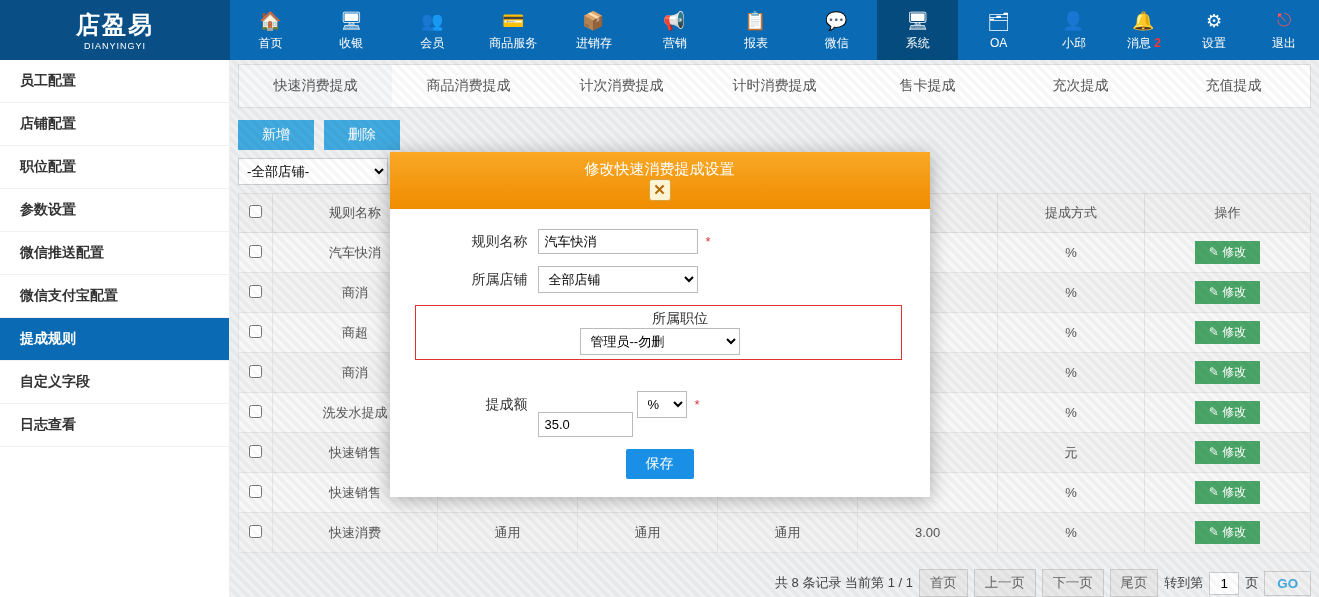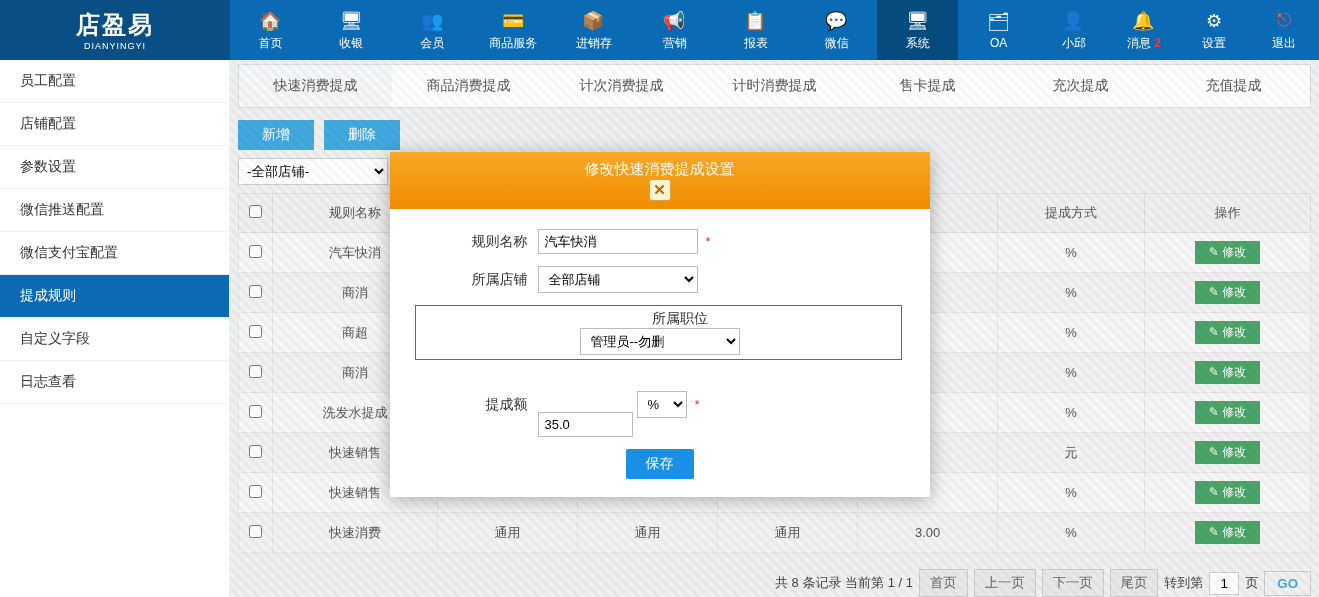--- a/index.html
+++ b/index.html
@@ -10,21 +10,21 @@
 .logo-sub { font-size: 9px; letter-spacing: 1px; }
 .nav { flex: 1; display: flex; height: 60px; }
 .nav-item { flex: 1; display: flex; flex-direction: column; align-items: center; justify-content: center; color: #fff; cursor: pointer; font-size: 12px; gap: 2px; }
 .nav-item.active { background: #064b7e; }
 .nav-icon { width: 24px; height: 24px; display: flex; align-items: center; justify-content: center; font-size: 18px; }
 .nav-right { display: flex; height: 60px; }
 .nav-right .nav-item { width: 70px; flex: none; }
 .msg-count { color: #f33; font-weight: bold; }
 .body { display: flex; min-height: 520px; }
 .sidebar { width: 230px; background: #fff; border-right: 1px solid #eee; }
-.side-item { padding: 12px 20px; border-bottom: 1px solid #f0f0f0; cursor: pointer; font-size: 14px; }
+.side-item { padding: 12px 20px; border-bottom: 1px solid #f0f0f0; cursor: pointer; font-size: 14px; font-weight: bold; }
 .side-item.active { background: #0a6ab4; color: #fff; }
 .main { flex: 1; background: #eef0f2; position: relative; }
 .diag { position: absolute; inset: 0; background-image: linear-gradient(45deg, rgba(0,0,0,.03) 25%, transparent 25%, transparent 50%, rgba(0,0,0,.03) 50%, rgba(0,0,0,.03) 75%, transparent 75%); background-size: 10px 10px; pointer-events: none; }
 .tabs { display: flex; background: #fff; margin: 4px 8px 0; border: 1px solid #ddd; }
 .tab { flex: 1; text-align: center; padding: 12px 0; cursor: pointer; font-size: 14px; color: #555; }
 .tab.active { background: #f6f7f8; }
 .toolbar { margin: 12px 8px 8px; display: flex; gap: 10px; }
 .btn { background: #41aae0; color: #fff; border: none; padding: 6px 24px; cursor: pointer; font-size: 14px; }
 .filters { margin: 0 8px 8px; display: flex; gap: 8px; }
 .filters select { padding: 4px; border: 1px solid #ccc; background: #fff; }
@@ -119,20 +119,21 @@
       <span class="nav-icon" style="color:#f55">⎋</span>
       <span>退出</span>
     </div>
   </div>
 </div>
 
 <div class="body">
   <div class="sidebar" id="sidebar">
       <div class="side-item">员工配置</div>
       <div class="side-item">店铺配置</div>
+      <div class="side-item">职位配置</div>
       <div class="side-item">参数设置</div>
       <div class="side-item">微信推送配置</div>
       <div class="side-item">微信支付宝配置</div>
       <div class="side-item active">提成规则</div>
       <div class="side-item">自定义字段</div>
       <div class="side-item">日志查看</div>
     </div>
   <div class="main">
     <div class="diag"></div>
     <div class="tabs" id="tabs">

